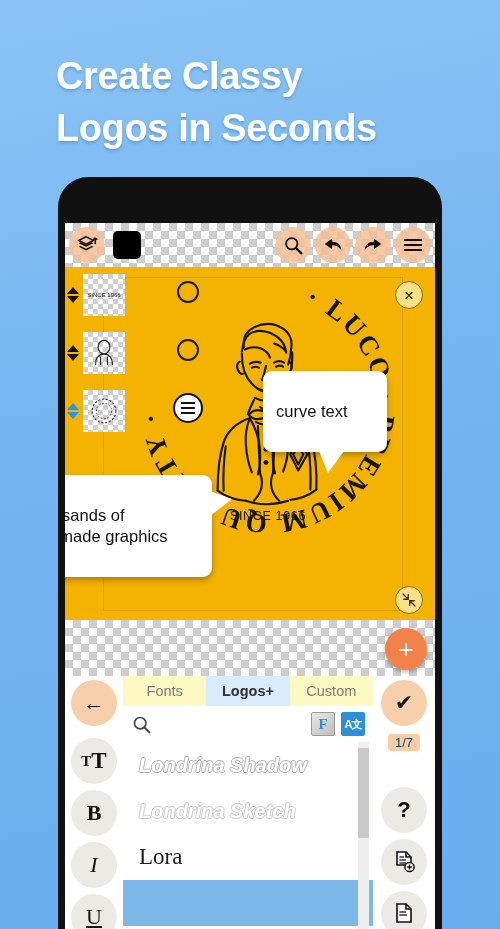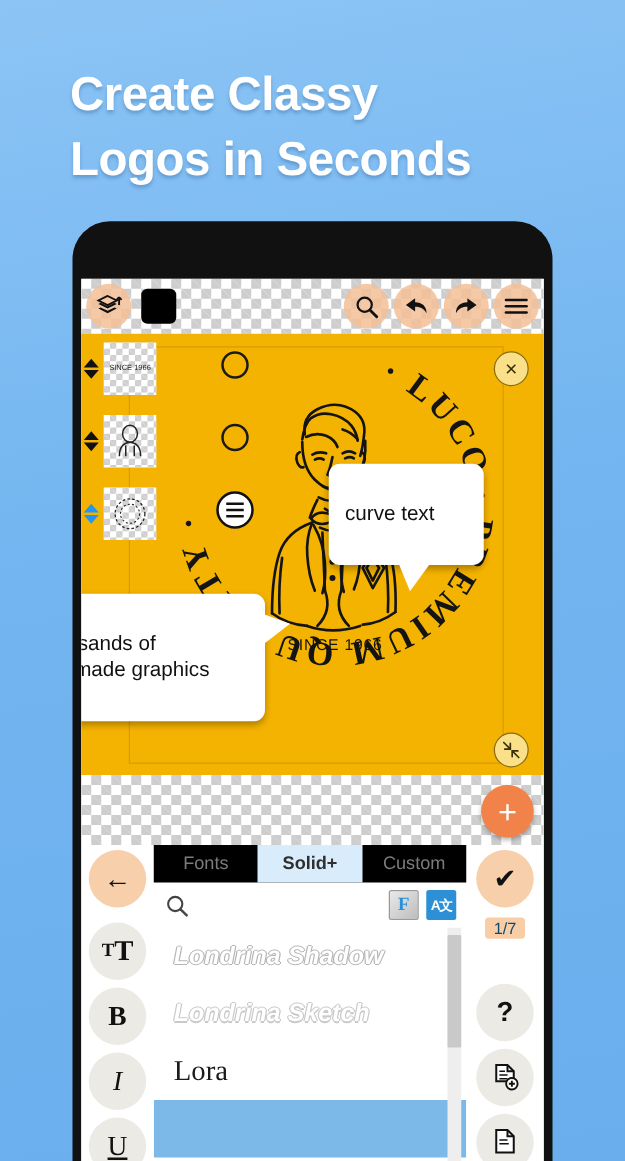--- a/index.html
+++ b/index.html
@@ -258,21 +258,21 @@
 
   .center {
     flex: 1 1 auto;
     position: relative;
     display: flex; flex-direction: column;
     min-width: 0;
   }
   .tabs {
     display: flex;
     height: 30px;
-    background: #000000;
+    background: #fef9c3;
     flex: 0 0 auto;
   }
   .tab {
     flex: 1 1 0;
     display: flex; align-items: center; justify-content: center;
     font-size: 14.5px;
     color: #7c7c7c;
   }
   .tab.active {
     background: #d9ecfb;
@@ -550,21 +550,21 @@
             <span style="font-size:23px;font-weight:bold">T</span>
         </div>
         <div class="rail-btn serif" style="font-weight:bold">B</div>
         <div class="rail-btn serif" style="font-style:italic">I</div>
         <div class="rail-btn serif" style="text-decoration:underline">U</div>
       </div>
 
       <div class="center">
         <div class="tabs">
           <div class="tab">Fonts</div>
-          <div class="tab active">Solid+</div>
+          <div class="tab active">Logos+</div>
           <div class="tab">Custom</div>
         </div>
 
         <div class="search-row">
           <svg viewBox="0 0 24 24" width="21" height="21">
             <circle cx="10.5" cy="10.5" r="6.5" fill="none" stroke="#444" stroke-width="1.9"></circle>
             <line x1="15.4" y1="15.4" x2="21" y2="21" stroke="#444" stroke-width="2.2" stroke-linecap="round"></line>
           </svg>
           <div class="sr-spacer"></div>
           <div class="fontbook">F</div>

